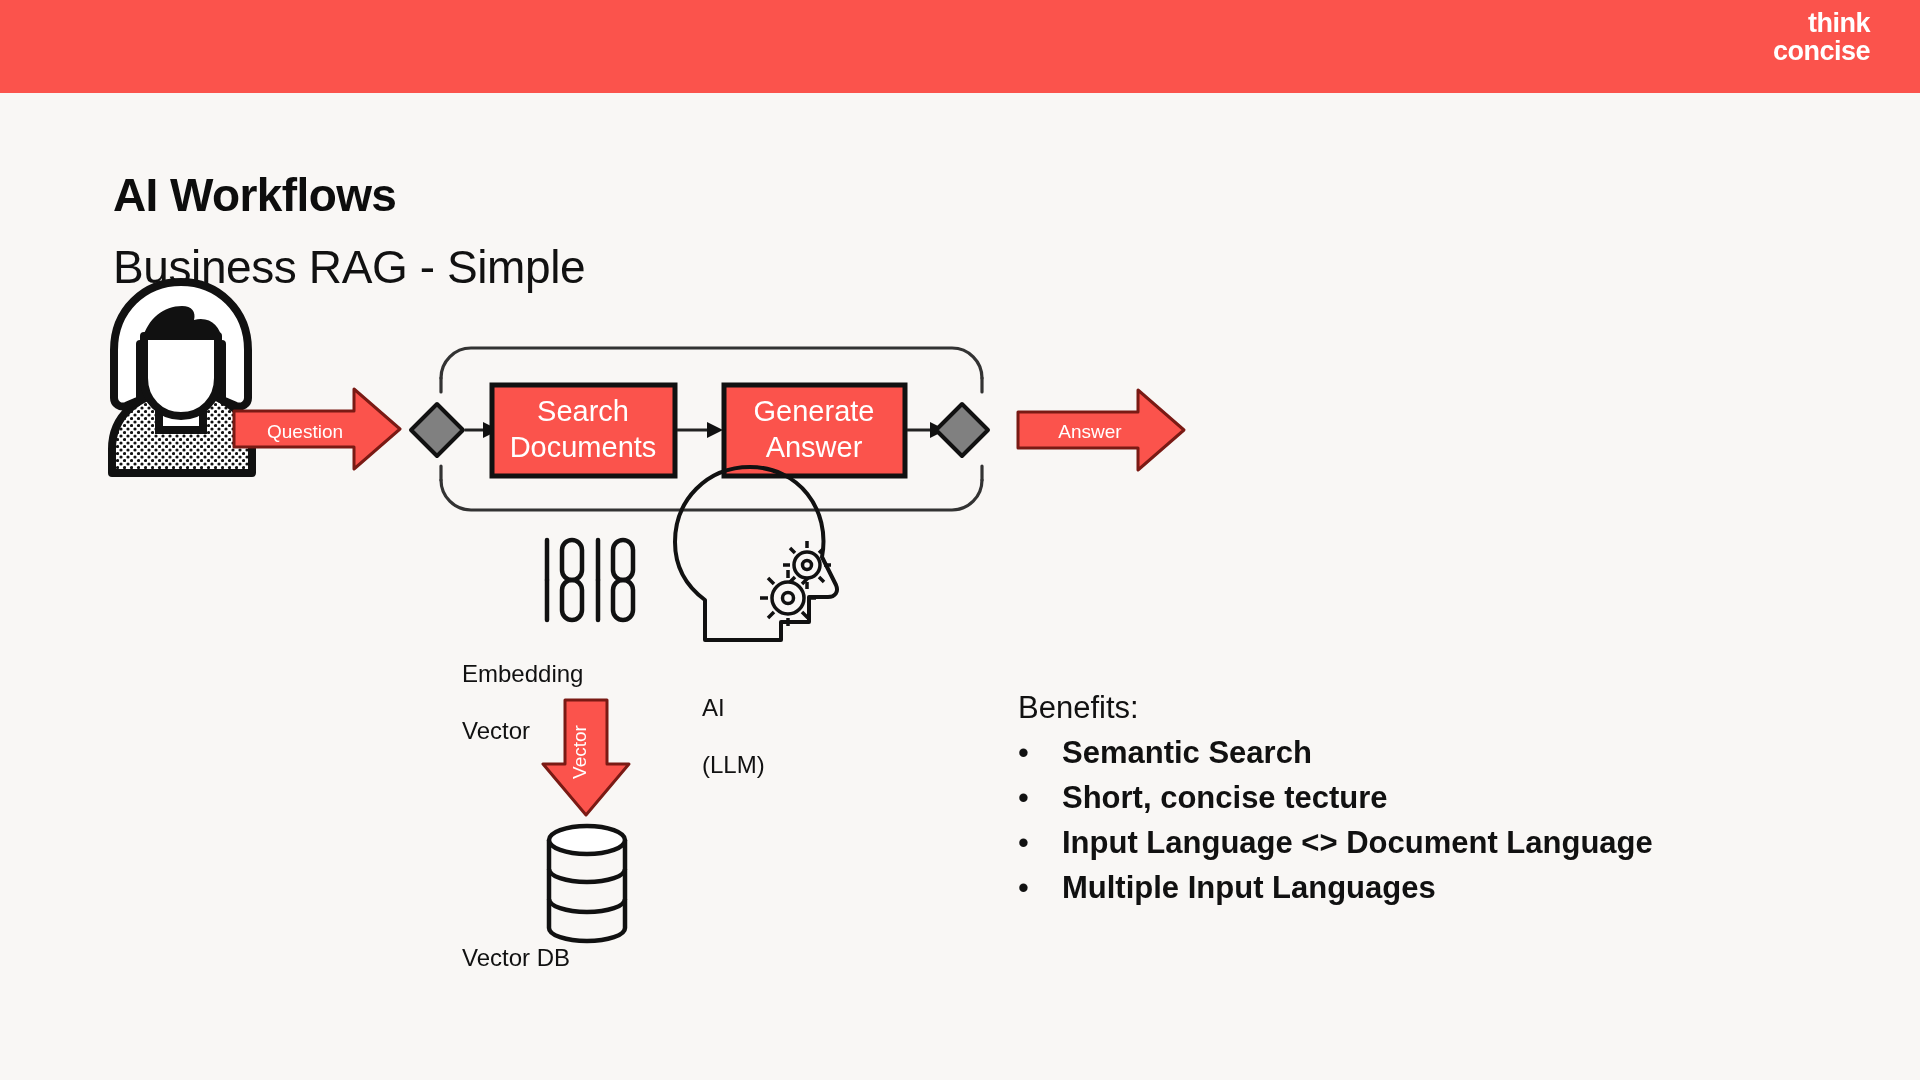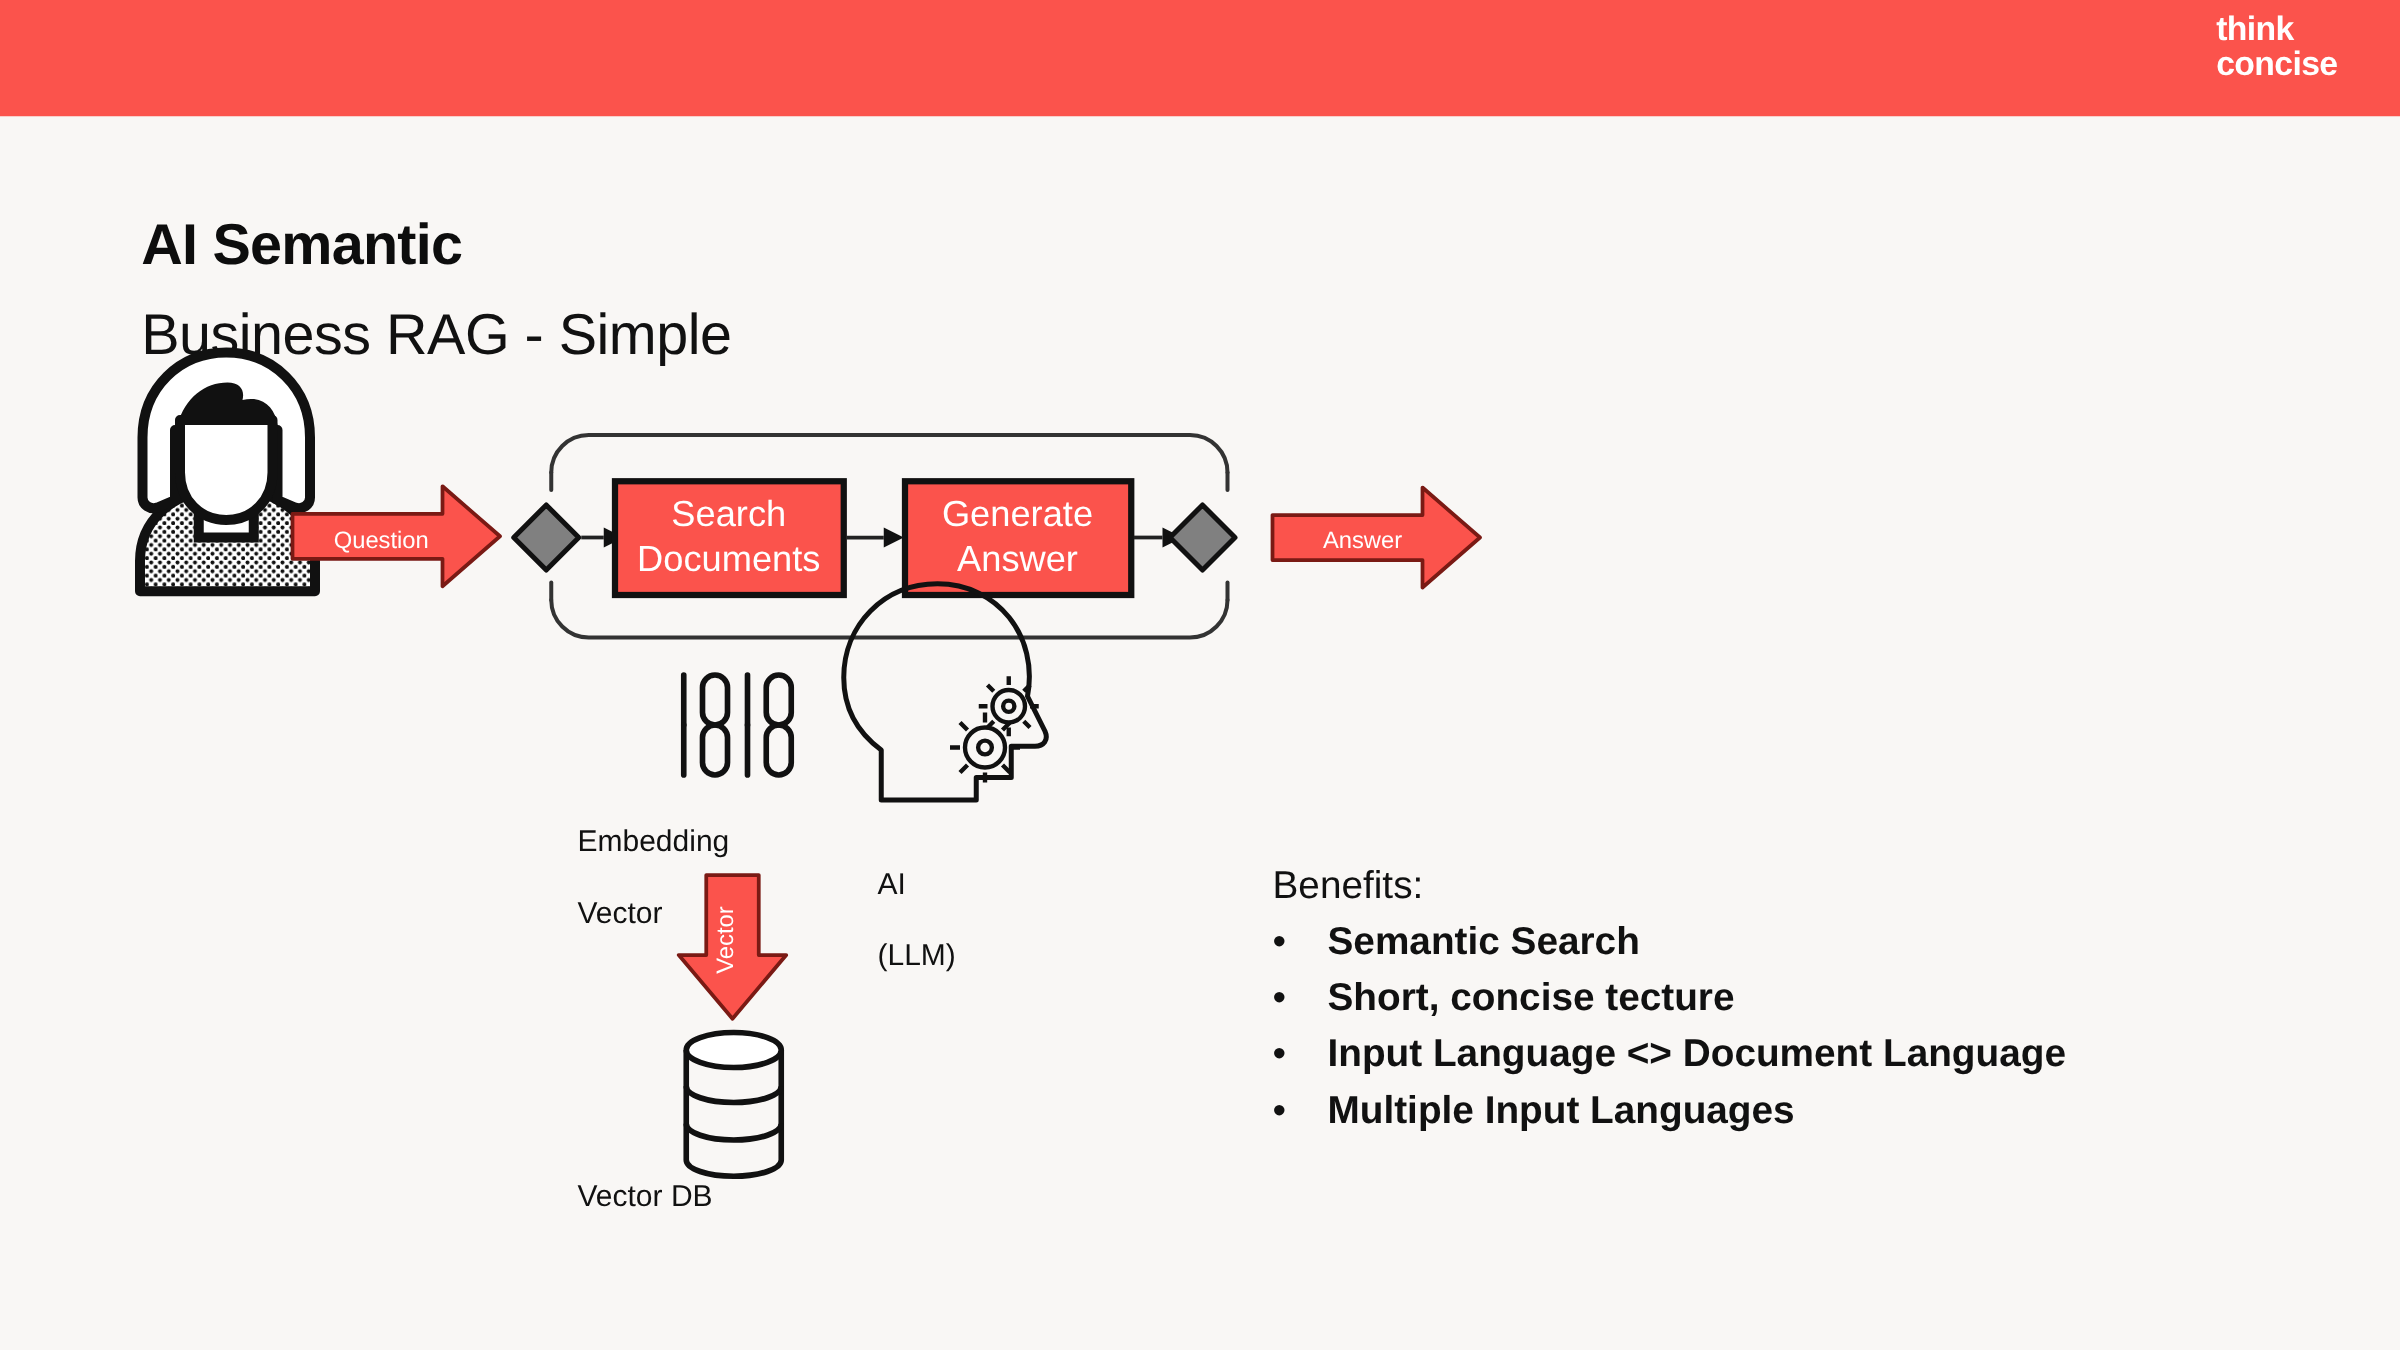--- a/index.html
+++ b/index.html
@@ -18,21 +18,21 @@
     width: 1920px; height: 93px;
     background: #fb534c;
   }
   .logo {
     position: absolute; right: 50px; top: 10px;
     color: #ffffff;
     font-weight: 700;
     font-size: 27px;
     line-height: 1.02;
     letter-spacing: -0.5px;
-    text-align: left;
+    text-align: right;
     font-family: "Liberation Sans", sans-serif;
   }
   .logo div { display: block; }
 
   
   .page-title {
     position: absolute; left: 113px; top: 168px;
     font-size: 46px; font-weight: 700; color: #0d0d0d;
     letter-spacing: -0.6px;
   }
@@ -80,21 +80,21 @@
 
 <div class="slide">
 
   <div class="banner">
     <div class="logo">
       <div>think</div>
       <div>concise</div>
     </div>
   </div>
 
-  <div class="page-title">AI Semantic</div>
+  <div class="page-title">AI Workflows</div>
   <div class="page-subtitle">Business RAG - Simple</div>
 
   <svg class="abs" style="left:0; top:0;" width="1920" height="1080" viewBox="0 0 1920 1080">
 
     <g>
       <defs>
         <pattern id="dots" width="7" height="7" patternUnits="userSpaceOnUse">
           <rect width="7" height="7" fill="#ffffff"></rect>
           <circle cx="2" cy="2" r="1.6" fill="#111111"></circle>
           <circle cx="5.5" cy="5.5" r="1.6" fill="#111111"></circle>

